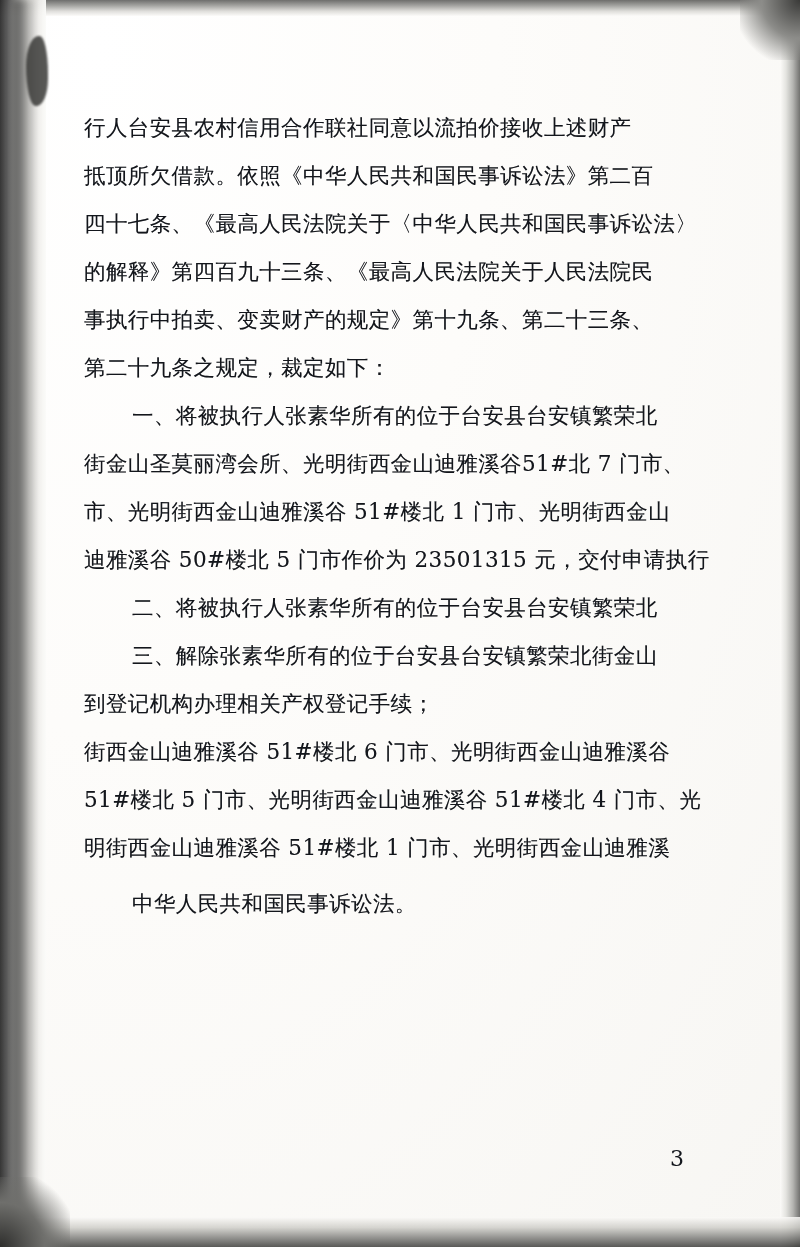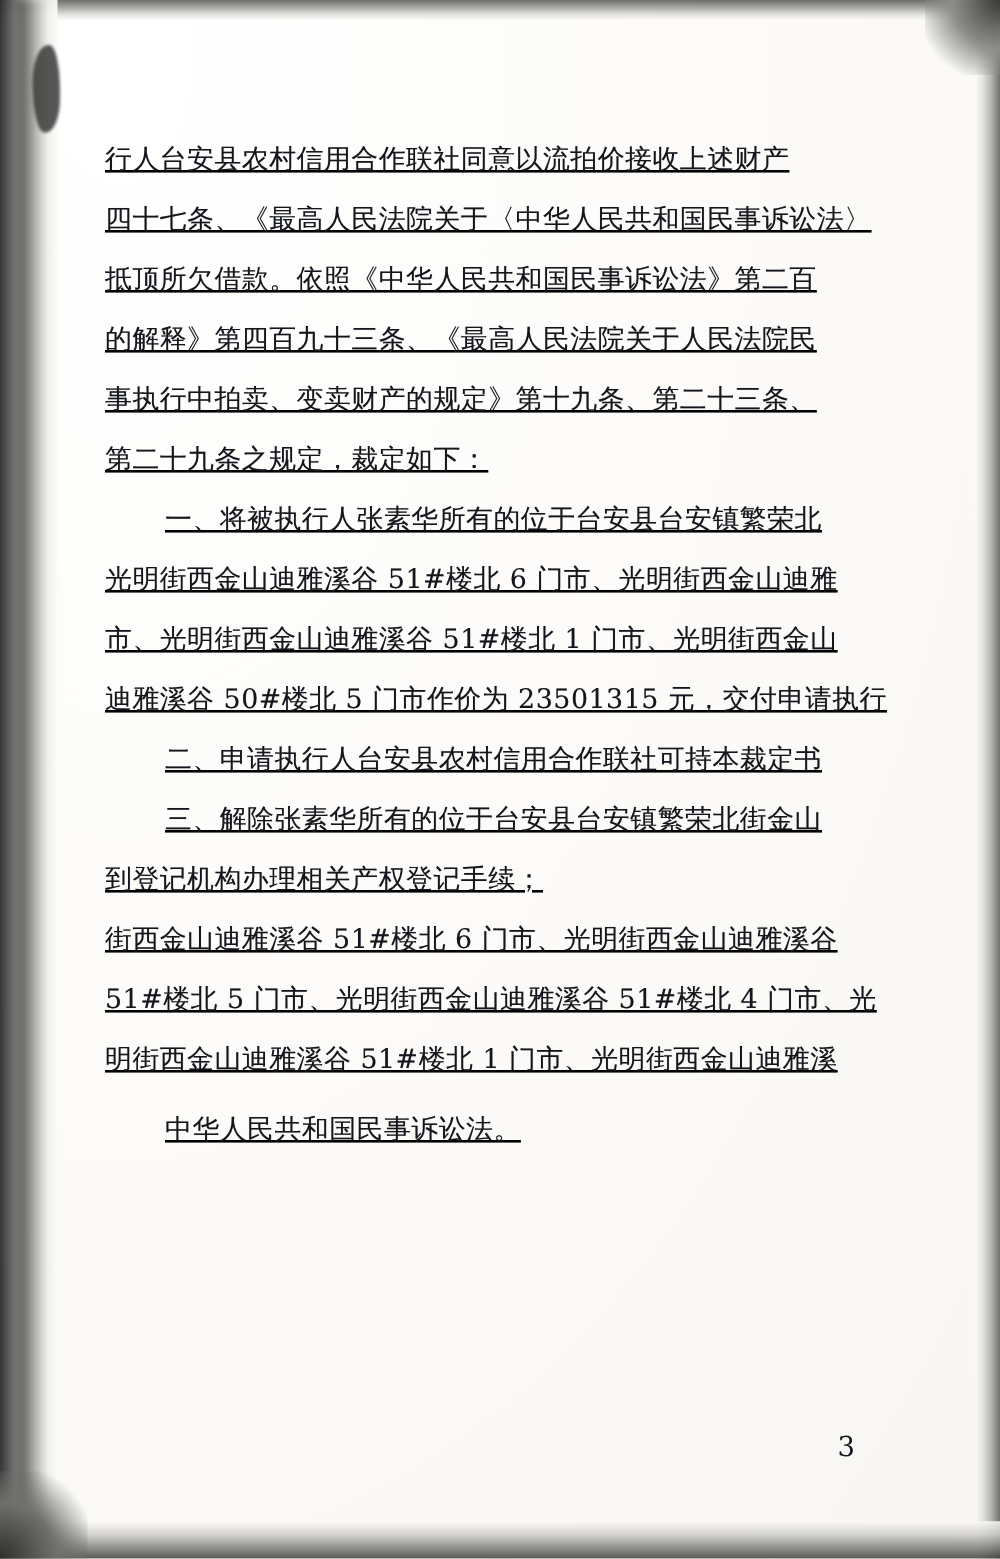--- a/index.html
+++ b/index.html
@@ -80,21 +80,20 @@
     right: 0; top: 0;
     width: 60px; height: 60px;
     background: radial-gradient(circle at 100% 0%, #3a3a38 0%, #8c8c89 45%, rgba(200,200,196,0) 80%);
   }
 
   .content {
     position: absolute;
     left: 84px;
     top: 104px;
     width: 600px;
-    text-decoration: underline;
   }
   p.line {
     margin: 0;
     font-size: 21.5px;
     line-height: 48px;
     color: #13161c;
     letter-spacing: 0.4px;
     white-space: pre;
     text-shadow: 0 0 0.6px rgba(0,0,0,0.35);
   }
@@ -119,30 +118,30 @@
   <div class="edge-top"></div>
   <div class="edge-left"></div>
   <div class="edge-blob"></div>
   <div class="edge-right"></div>
   <div class="edge-bottom"></div>
   <div class="corner-bl"></div>
   <div class="corner-tr"></div>
 
   <div class="content">
     <p class="line">行人台安县农村信用合作联社同意以流拍价接收上述财产</p>
+    <p class="line">抵顶所欠借款。依照《中华人民共和国民事诉讼法》第二百</p>
     <p class="line">四十七条、《最高人民法院关于〈中华人民共和国民事诉讼法〉</p>
-    <p class="line">抵顶所欠借款。依照《中华人民共和国民事诉讼法》第二百</p>
     <p class="line">的解释》第四百九十三条、《最高人民法院关于人民法院民</p>
     <p class="line">事执行中拍卖、变卖财产的规定》第十九条、第二十三条、</p>
     <p class="line">第二十九条之规定，裁定如下：</p>
     <p class="line indent">一、将被执行人张素华所有的位于台安县台安镇繁荣北</p>
-    <p class="line">光明街西金山迪雅溪谷 51#楼北 6 门市、光明街西金山迪雅</p>
+    <p class="line">街金山圣莫丽湾会所、光明街西金山迪雅溪谷51#北 7 门市、</p>
     <p class="line">市、光明街西金山迪雅溪谷 51#楼北 1 门市、光明街西金山</p>
     <p class="line">迪雅溪谷 50#楼北 5 门市作价为 23501315 元，交付申请执行</p>
-    <p class="line indent">二、申请执行人台安县农村信用合作联社可持本裁定书</p>
+    <p class="line indent">二、将被执行人张素华所有的位于台安县台安镇繁荣北</p>
     <p class="line indent">三、解除张素华所有的位于台安县台安镇繁荣北街金山</p>
     <p class="line">到登记机构办理相关产权登记手续；</p>
     <p class="line">街西金山迪雅溪谷 51#楼北 6 门市、光明街西金山迪雅溪谷</p>
     <p class="line">51#楼北 5 门市、光明街西金山迪雅溪谷 51#楼北 4 门市、光</p>
     <p class="line">明街西金山迪雅溪谷 51#楼北 1 门市、光明街西金山迪雅溪</p>
     <div class="blank-gap"></div>
     <p class="line indent">中华人民共和国民事诉讼法。</p>
   </div>
 
   <div class="page-number">3</div>

